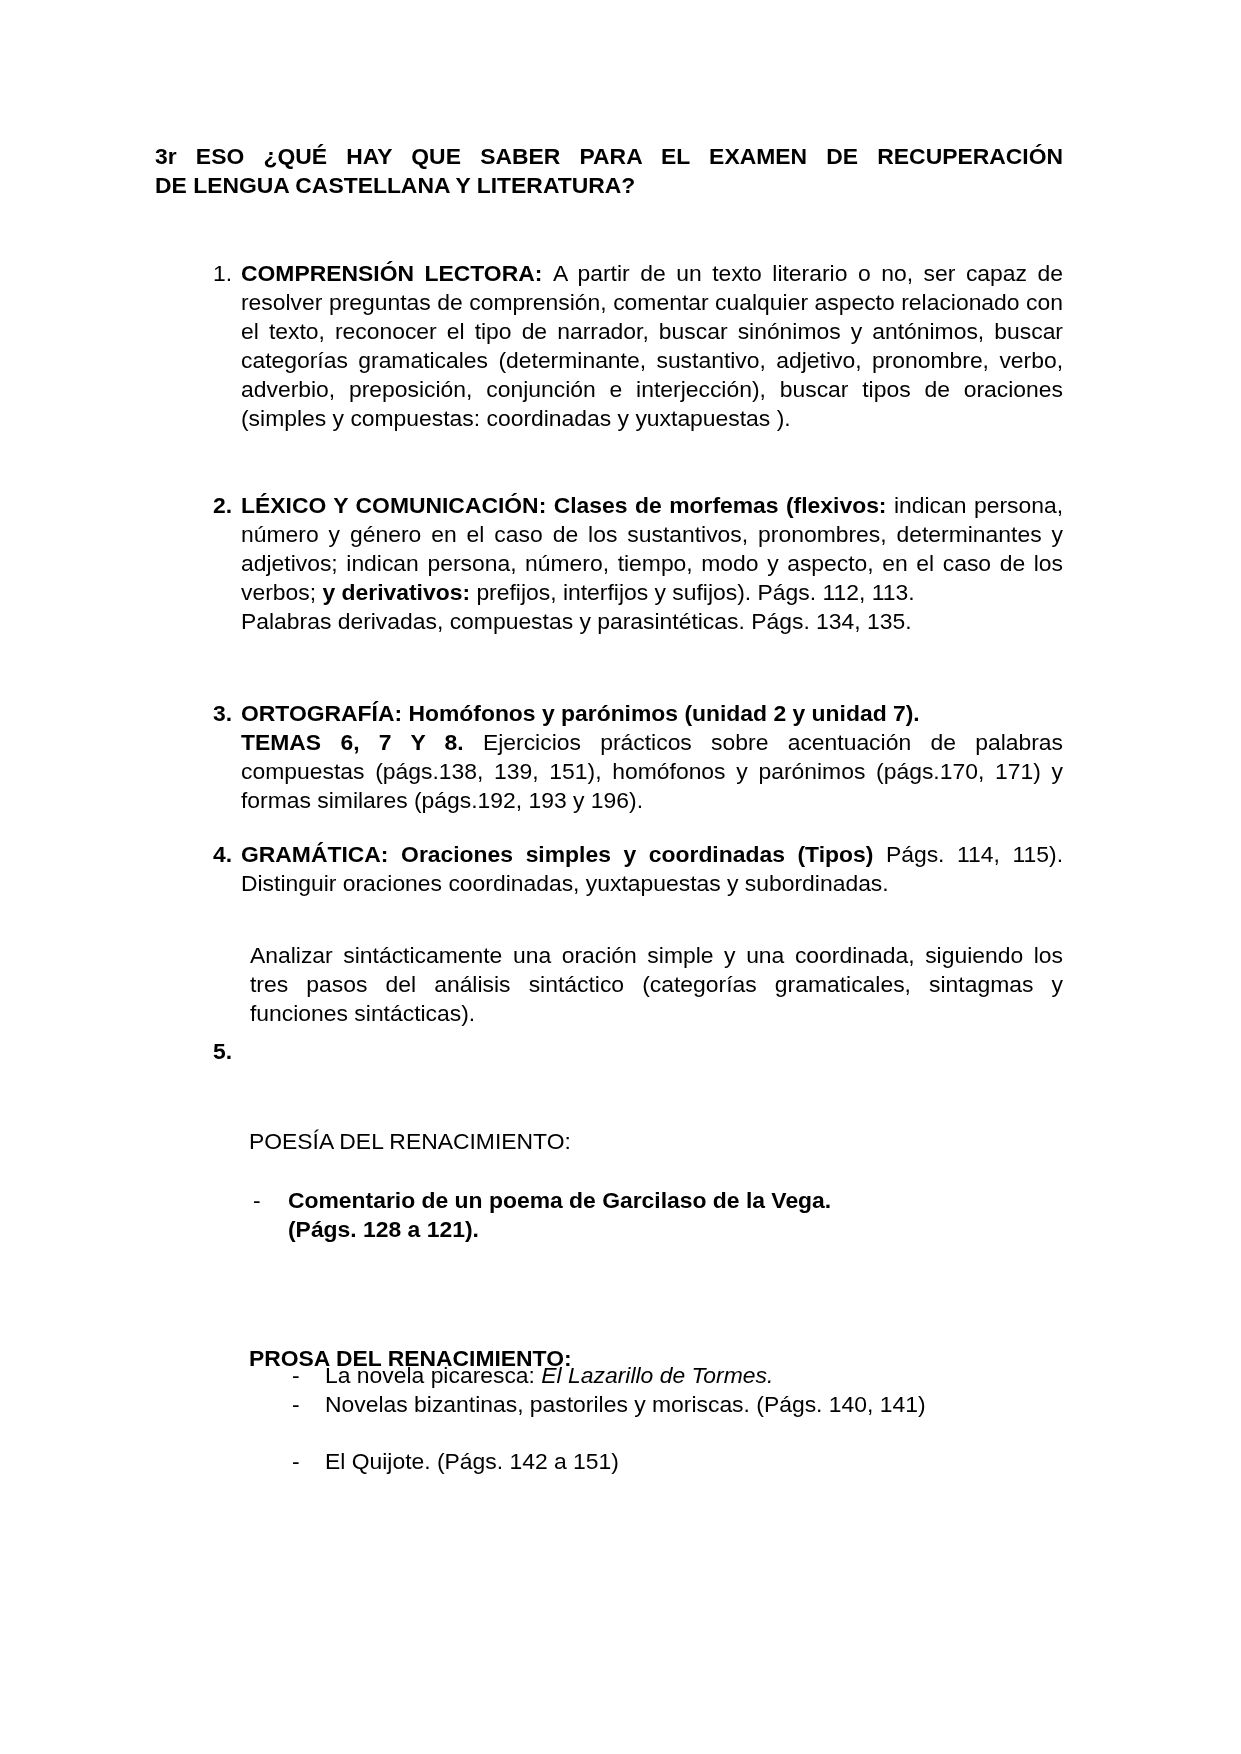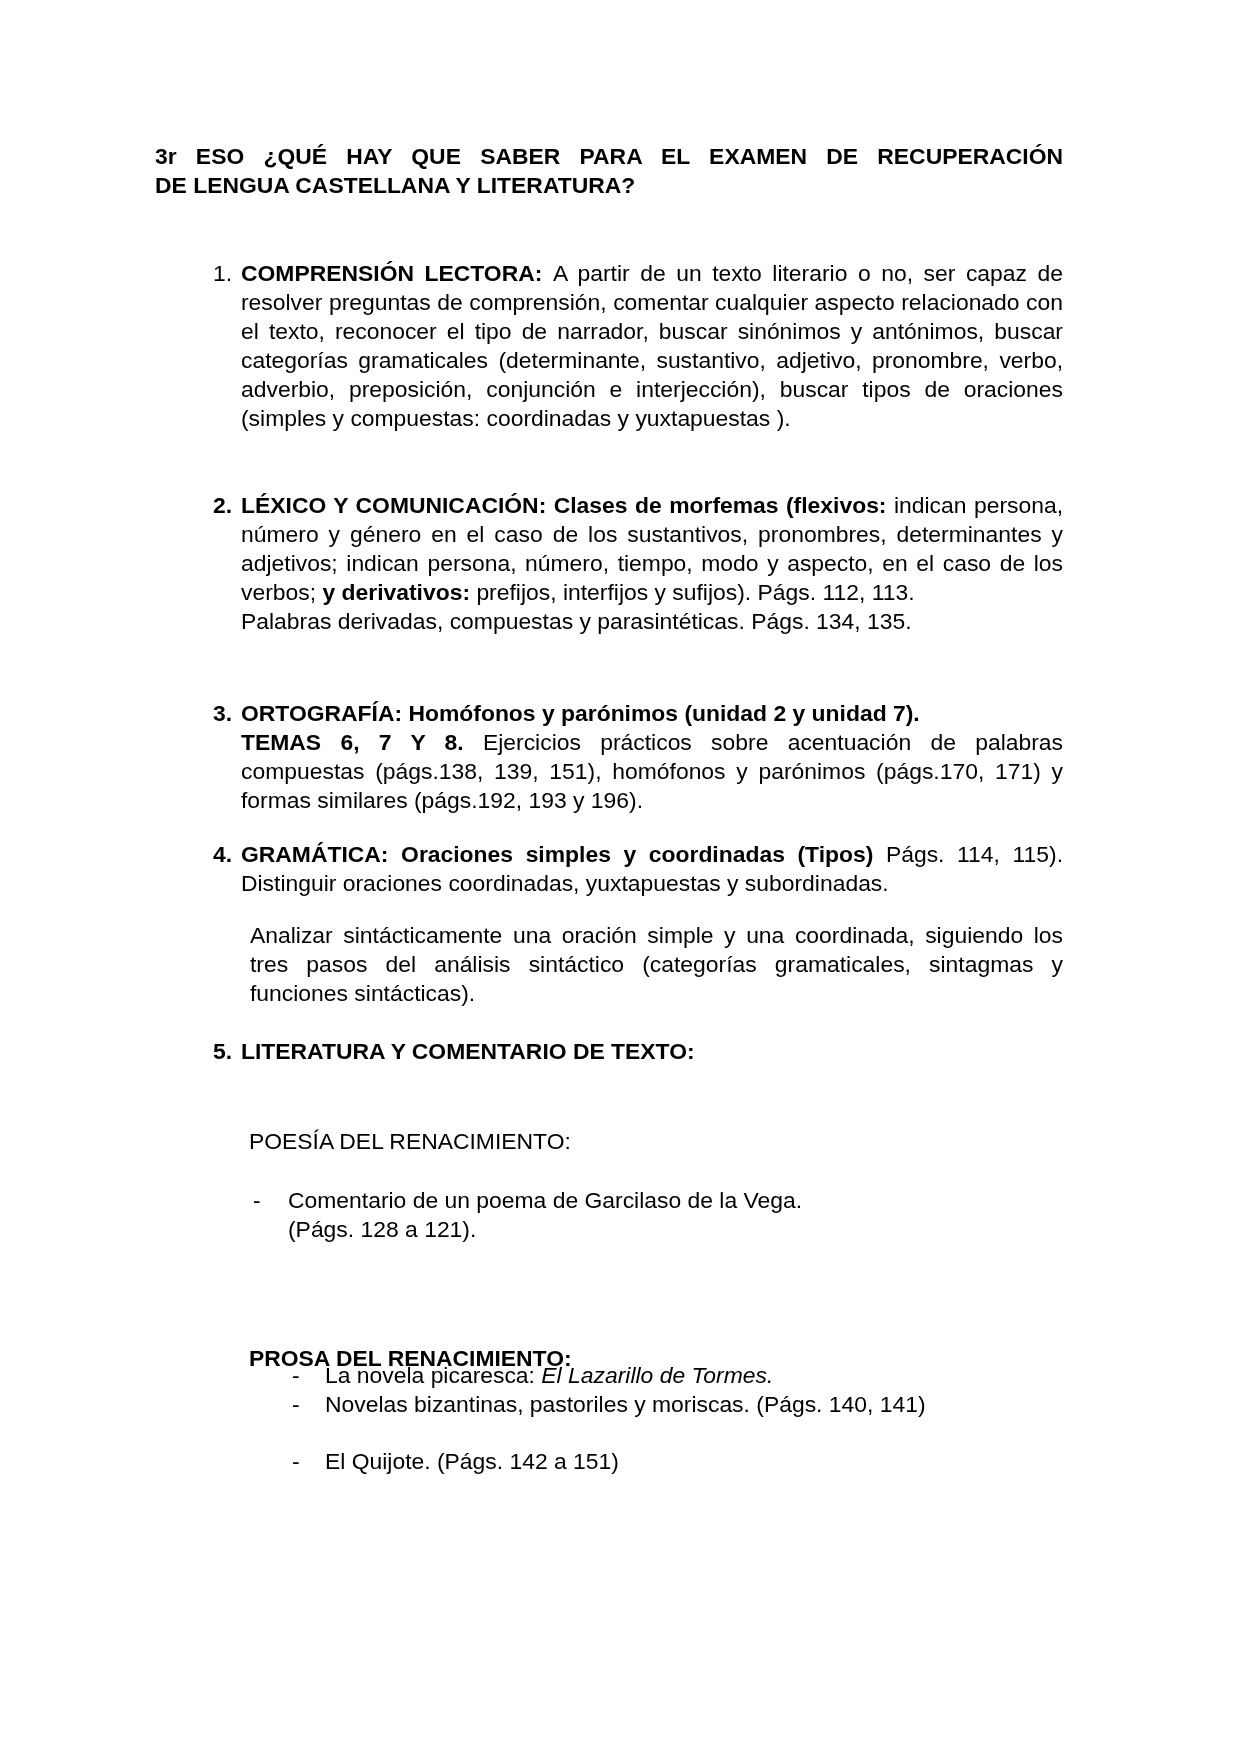--- a/index.html
+++ b/index.html
@@ -54,20 +54,21 @@
   #item2 { top: 491px; }
   #item3 { top: 699px; }
   #item4 { top: 840px; }
   #item5 { top: 1037px; }
 
   .para {
     position: absolute;
     left: 250px;
     width: 813px;
     text-align: justify;
+    margin-top: 20px;
   }
   #para-analizar { top: 921px; }
 
   .subhead {
     position: absolute;
     left: 249px;
   }
   #poesia-head { top: 1127px; text-align: right; }
   #prosa-head  { top: 1344px; font-weight: bold; }
 
@@ -75,21 +76,21 @@
   .dash1 {
     position: absolute;
     left: 253px;
     width: 792px;
   }
   .dash1 .dash {
     position: absolute;
     left: 0;
     top: 0;
   }
-  .dash1 .dtxt { margin-left: 35px; }
+  .dash1 .dtxt { margin-left: 35px; font-weight: bold; }
   #poesia-item1 { top: 1186px; }
 
   
   .dash2 {
     position: absolute;
     left: 292px;
     width: 752px;
   }
   .dash2 .dash {
     position: absolute;
@@ -128,21 +129,20 @@
 
   <div class="oli" id="item4">
     <span class="num bold">4.</span>
     <div class="txt"><span class="b">GRAMÁTICA: Oraciones simples y coordinadas (Tipos)</span><span> Págs. 114, 115). Distinguir oraciones coordinadas, yuxtapuestas y subordinadas.</span></div>
   </div>
 
   <div class="para" id="para-analizar">Analizar sintácticamente una oración simple y una coordinada, siguiendo los tres pasos del análisis sintáctico (categorías gramaticales, sintagmas y funciones sintácticas).</div>
 
   <div class="oli" id="item5">
     <span class="num bold">5.</span>
-    <div class="txt"><span class="b">LITERATURA Y COMENTARIO DE TEXTO:</span></div>
   </div>
 
   <div class="subhead" id="poesia-head">POESÍA DEL RENACIMIENTO:</div>
 
   <div class="dash1" id="poesia-item1">
     <span class="dash">-</span>
     <div class="dtxt"><span>Comentario de un poema de Garcilaso de la Vega.</span><br><span>(Págs. 128 a 121).</span></div>
   </div>
 
   <div class="subhead" id="prosa-head">PROSA DEL RENACIMIENTO:</div>

